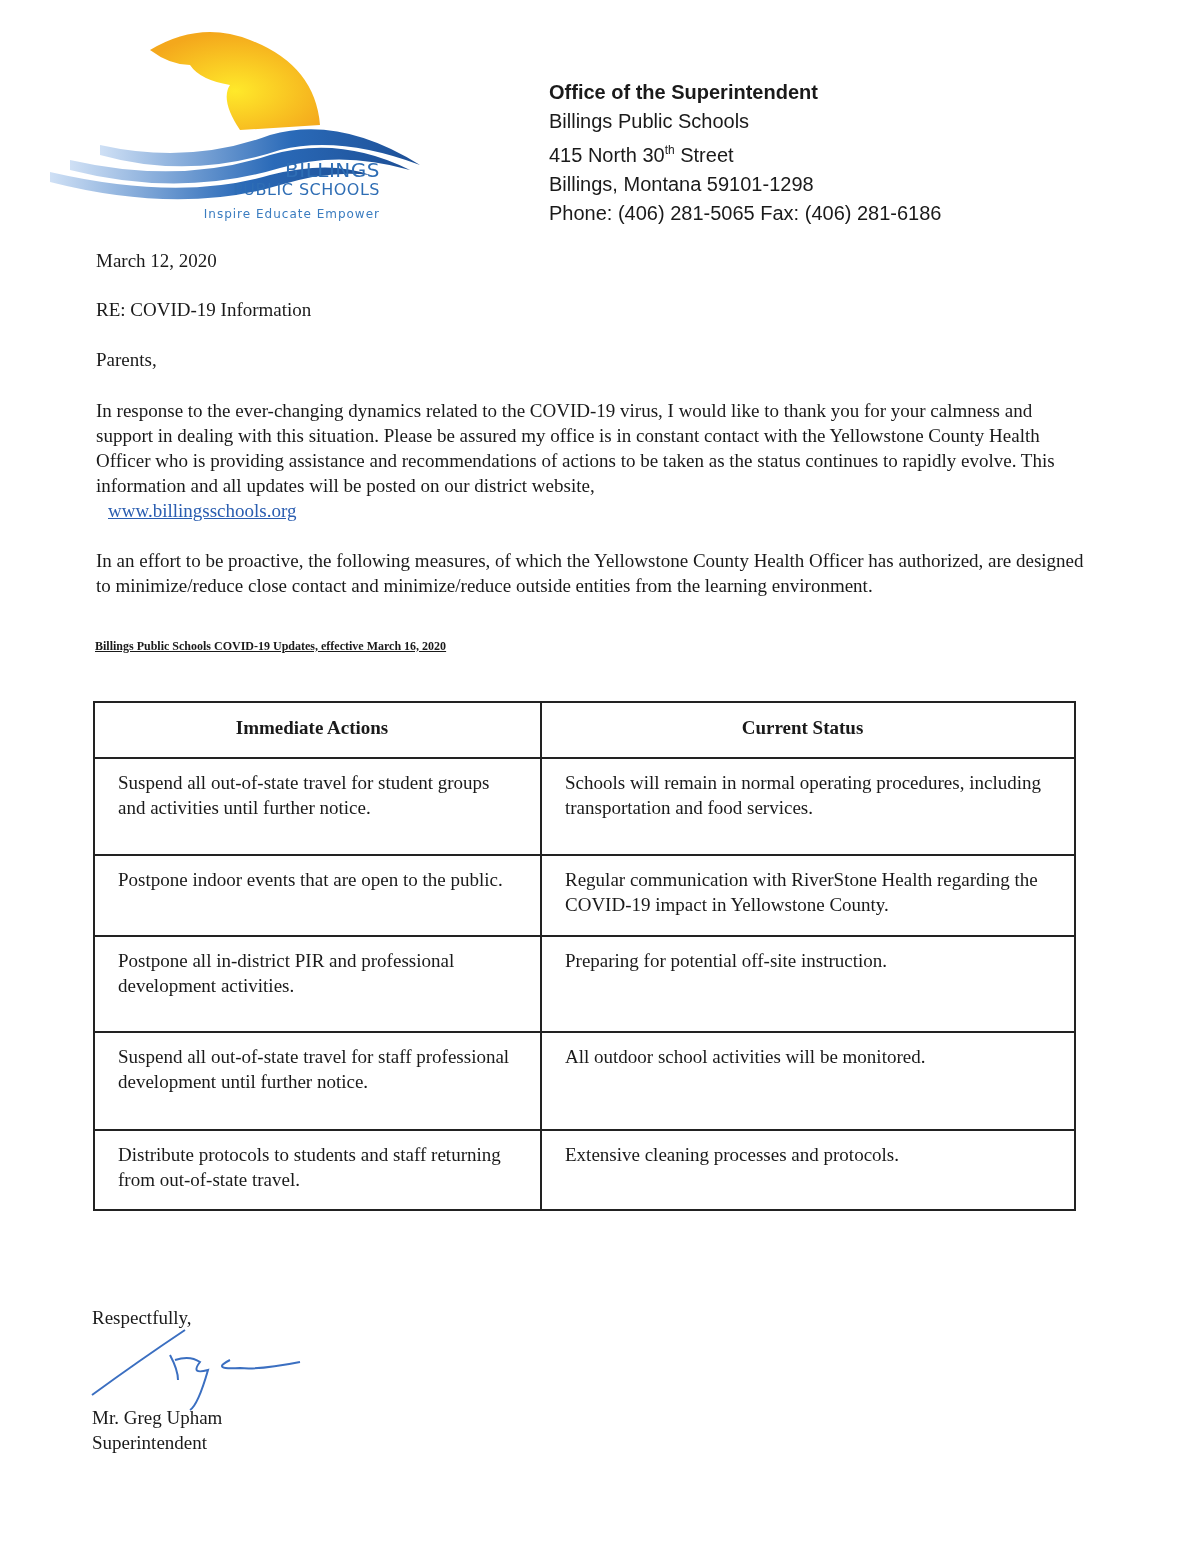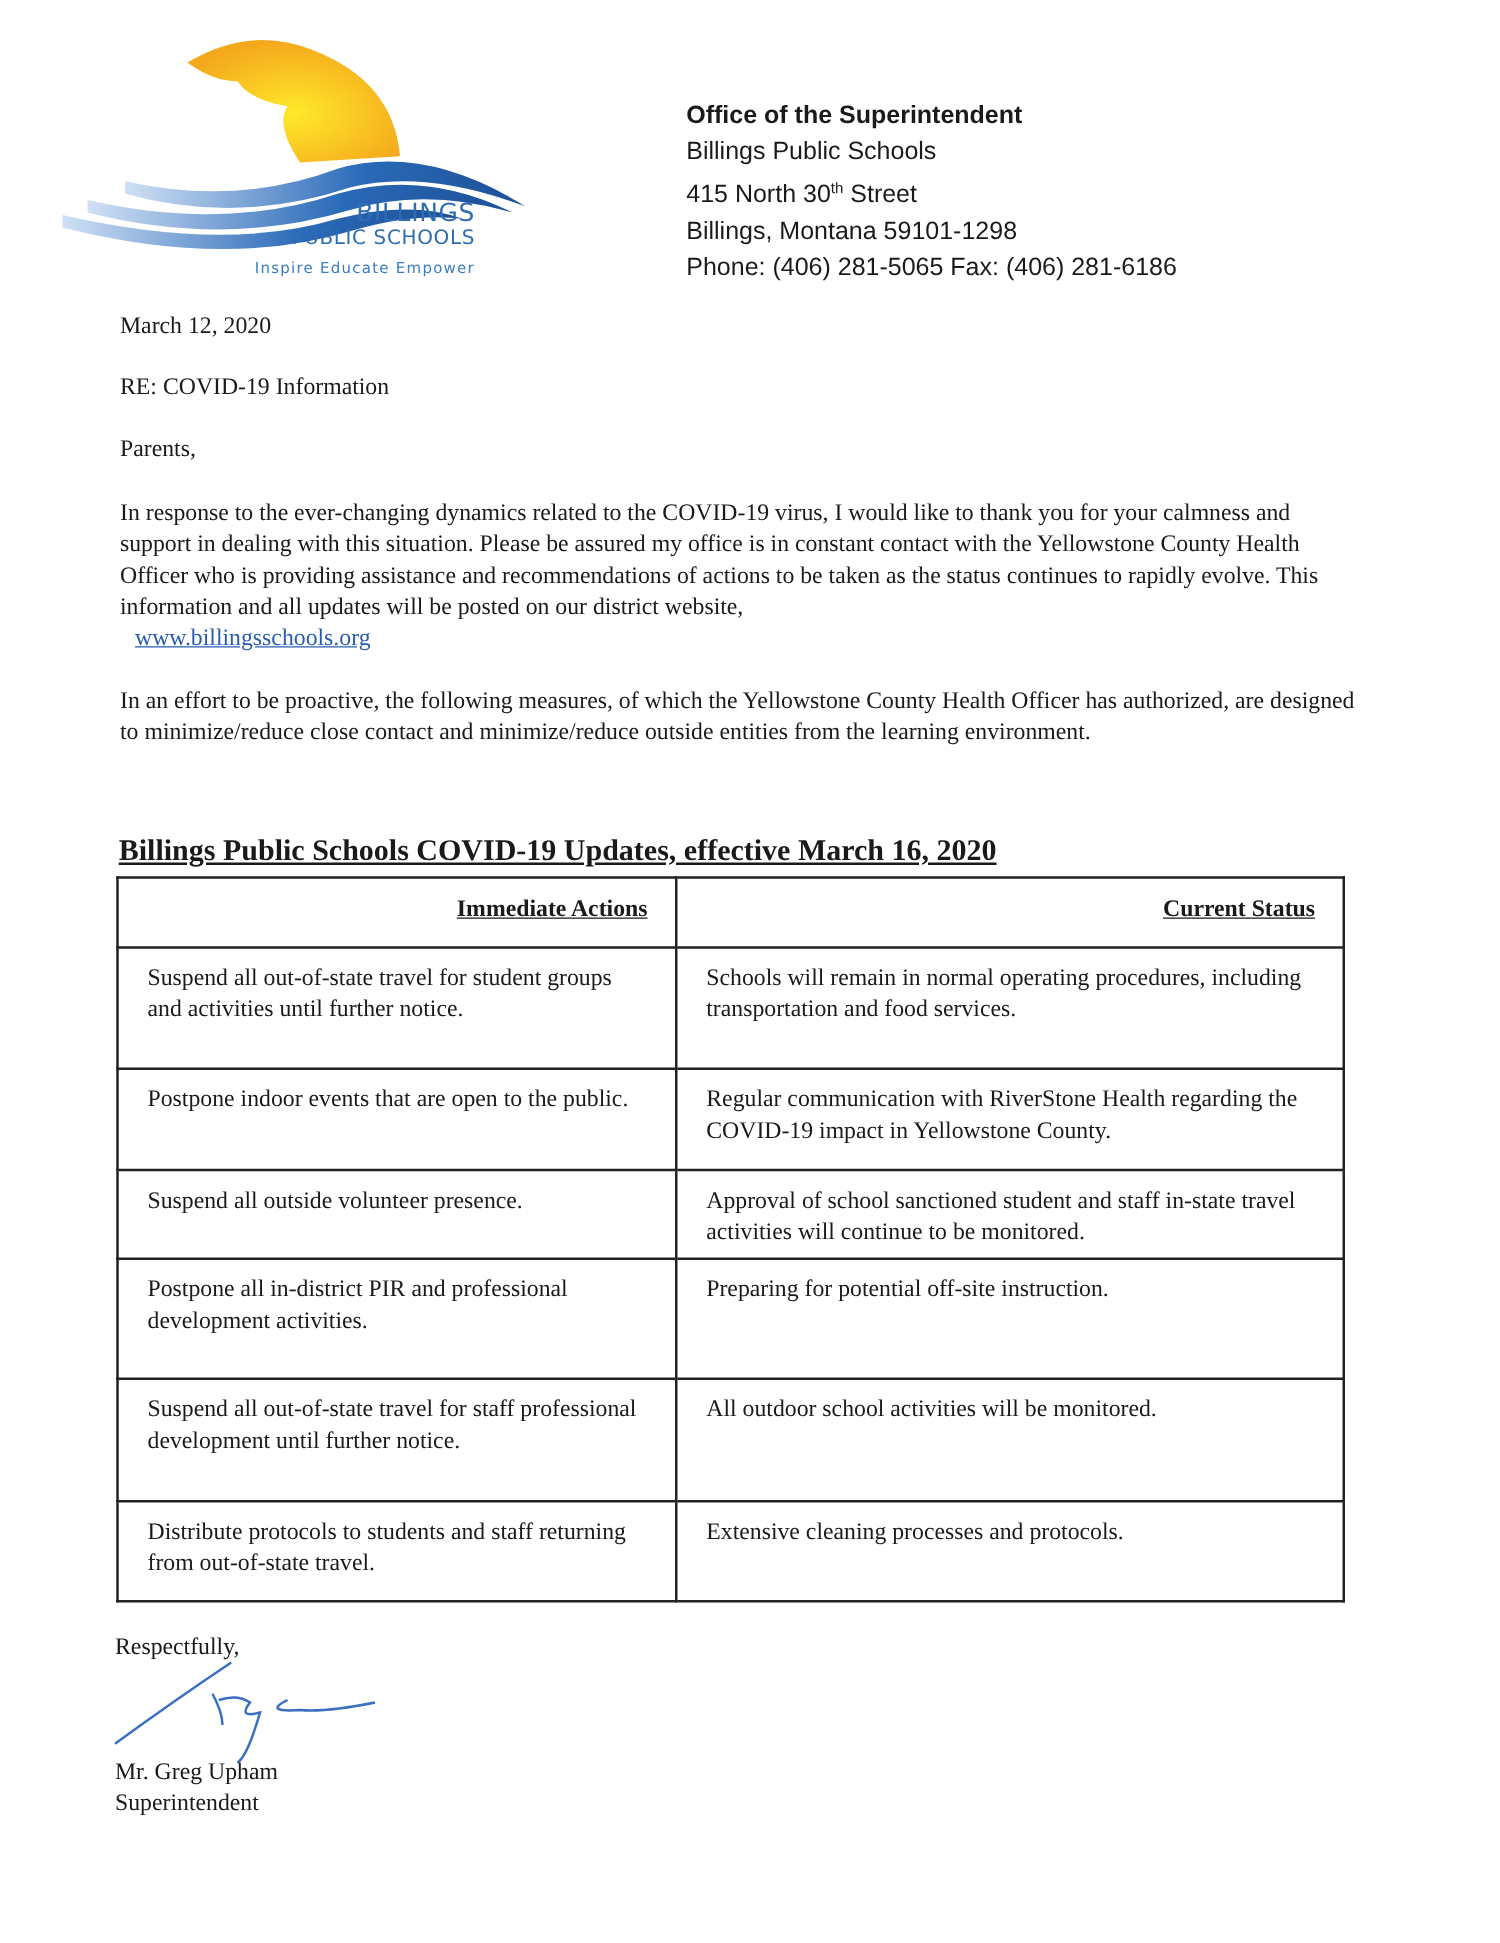--- a/index.html
+++ b/index.html
@@ -8,24 +8,24 @@
   .logo-text { position:absolute; right:80px; text-align:left; font-family:"DejaVu Sans", sans-serif; color:#2e6db4; }
   .logo-l1 { top:138px; font-size:20px; letter-spacing:0.5px; }
   .logo-l2 { top:160px; font-size:16px; letter-spacing:0.5px; }
   .logo-l3 { top:187px; font-size:12px; color:#3a7cc0; letter-spacing:1px; }
   .office { position:absolute; left:549px; top:62px; font-family:"Liberation Sans", sans-serif; font-size:20px; line-height:29px; color:#1a1a1a; }
   .office .bold { font-weight:bold;margin-top:16px; }
   .office sup { font-size:12px;text-align:center; }
   .text { position:absolute; left:96px; font-size:19px; line-height:25px; }
   .para { position:absolute; left:96px; width:990px; font-size:19px; line-height:25px; }
   a.link { color:#2a5db0; text-decoration:underline;margin-left:12px; }
-  .heading { position:absolute; left:95px; top:668px; font-size:24px; font-weight:bold; text-decoration:underline; }
+  .heading { position:absolute; left:95px; top:639px; font-size:12px; font-weight:bold; text-decoration:underline; }
   table { position:absolute; left:93px; top:701px; width:983px; border-collapse:collapse; font-size:19px; line-height:25px; }
   td, th { border:2px solid #222; vertical-align:top; padding:11px 22px 0 23px; text-align:left; }
-  th { text-align:right; font-weight:bold; text-decoration:underline; height:42px; padding-top:12px; vertical-align:top;padding-left:11px; }
+  th { text-align:center; font-weight:bold; height:42px; padding-top:12px; vertical-align:top;padding-left:11px; }
   td.c1 { width:400px; }
   .sig { position:absolute; left:90px; top:1300px; width:230px; height:120px; }
 </style>
 </head>
 <body>
 
 <div class="logo">
   <svg width="420" height="220">
     <defs>
       <radialGradient id="sun" cx="50%" cy="60%" r="60%">
@@ -78,24 +78,20 @@
   </thead>
   <tbody>
     <tr style="height:97px">
       <td class="c1">Suspend all out-of-state travel for student groups and activities until further notice.</td>
       <td>Schools will remain in normal operating procedures, including transportation and food services.</td>
     </tr>
     <tr style="height:81px">
       <td class="c1">Postpone indoor events that are open to the public.</td>
       <td>Regular communication with RiverStone Health regarding the COVID-19 impact in Yellowstone County.</td>
     </tr>
-    <tr style="height:71px">
-      <td class="c1">Suspend all outside volunteer presence.</td>
-      <td>Approval of school sanctioned student and staff in-state travel activities will continue to be monitored.</td>
-    </tr>
     <tr style="height:96px">
       <td class="c1">Postpone all in-district PIR and professional development activities.</td>
       <td>Preparing for potential off-site instruction.</td>
     </tr>
     <tr style="height:98px">
       <td class="c1">Suspend all out-of-state travel for staff professional development until further notice.</td>
       <td>All outdoor school activities will be monitored.</td>
     </tr>
     <tr style="height:80px">
       <td class="c1">Distribute protocols to students and staff returning from out-of-state travel.</td>

